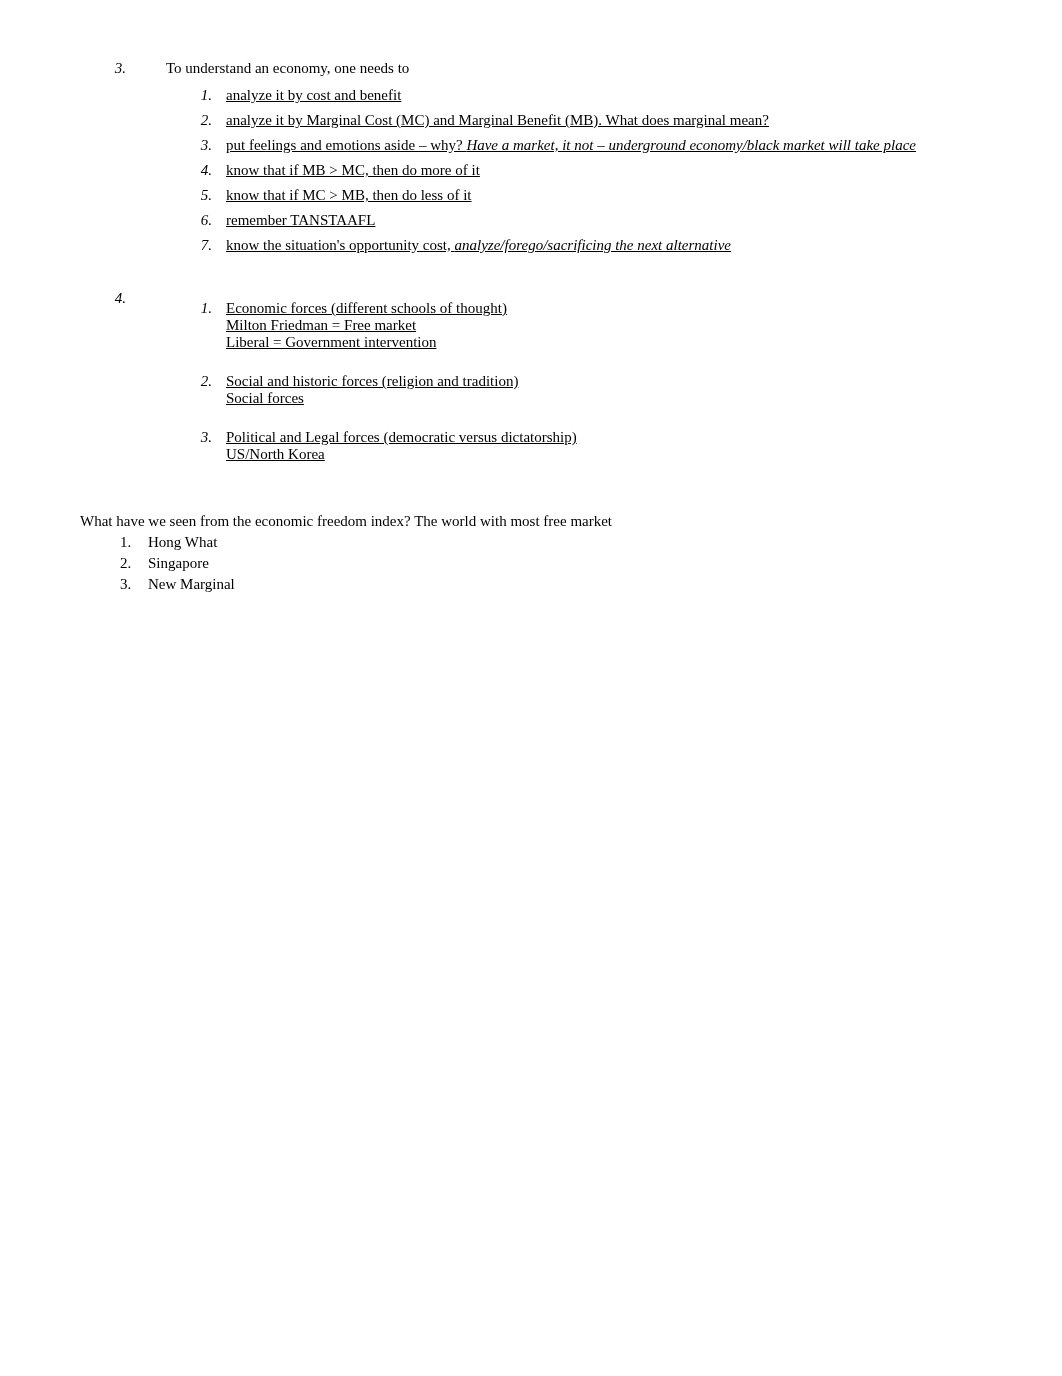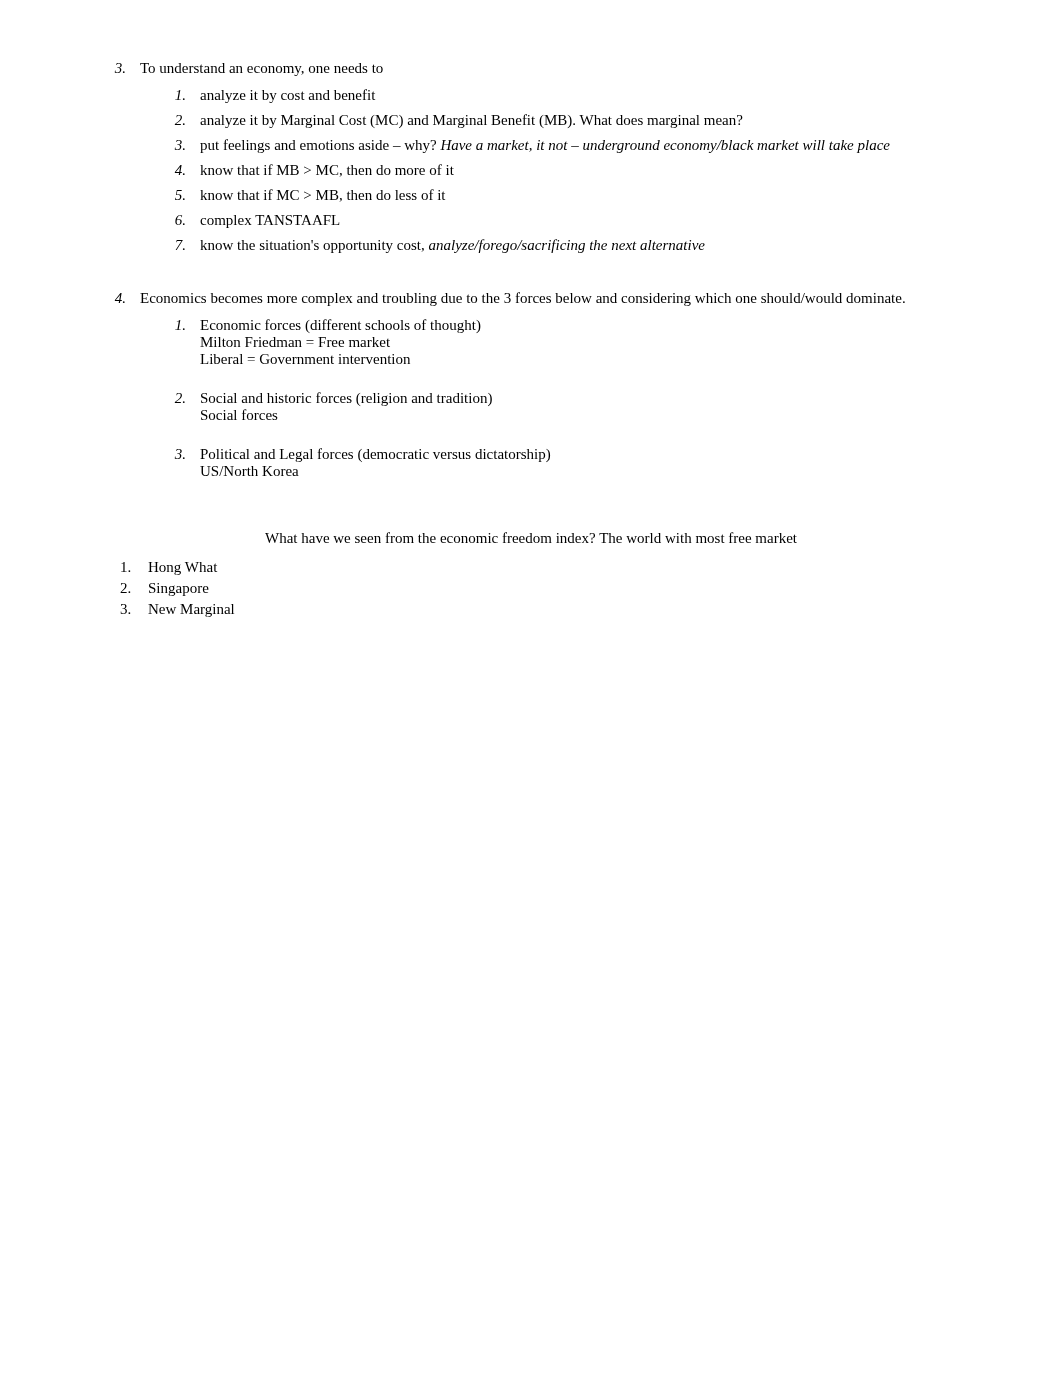--- a/index.html
+++ b/index.html
@@ -30,20 +30,21 @@
     .outer-num {
       min-width: 60px;
       font-style: italic;
       text-align: right;
       padding-right: 14px;
       flex-shrink: 0;
     }
 
     .outer-content {
       flex: 1;
+      margin-left: 26px;
     }
 
     .inner-list {
       list-style: none;
       padding: 0;
       margin: 10px 0 0 0;
     }
 
     .inner-item {
       display: flex;
@@ -53,37 +54,37 @@
     .inner-num {
       min-width: 60px;
       font-style: italic;
       text-align: right;
       padding-right: 14px;
       flex-shrink: 0;
     }
 
     .inner-content {
       flex: 1;
+      text-decoration: underline;
     }
 
     .inner-item-spaced {
       margin-bottom: 22px;
     }
 
     em {
       font-style: italic;
     }
 
     .bottom-section {
       margin-top: 28px;
     }
 
     .bottom-intro {
-      margin-bottom: 12px;
-      text-align: center;
+      margin-bottom: 4px;
     }
 
     .numbered-list {
       list-style: none;
       padding: 0;
       margin: 0 0 0 40px;
     }
 
     .numbered-list li {
       display: flex;
@@ -125,36 +126,35 @@
           <div class="inner-content">know that if MB &gt; MC, then do more of it</div>
         </li>
 
         <li class="inner-item">
           <div class="inner-num">5.</div>
           <div class="inner-content">know that if MC &gt; MB, then do less of it</div>
         </li>
 
         <li class="inner-item">
           <div class="inner-num">6.</div>
-          <div class="inner-content">complex TANSTAAFL</div>
+          <div class="inner-content">remember TANSTAAFL</div>
         </li>
 
         <li class="inner-item">
           <div class="inner-num">7.</div>
           <div class="inner-content">know the situation's opportunity cost, <em>analyze/forego/sacrificing the next alternative</em></div>
         </li>
 
       </ul>
     </div>
   </div>
 
   <div class="outer-item">
     <div class="outer-num">4.</div>
     <div class="outer-content">
-      <div>Economics becomes more complex and troubling due to the 3 forces below and considering which one should/would dominate.</div>
       <ul class="inner-list">
 
         <li class="inner-item inner-item-spaced">
           <div class="inner-num">1.</div>
           <div class="inner-content">
             Economic forces (different schools of thought)<br>
             Milton Friedman = Free market<br>
             Liberal = Government intervention
           </div>
         </li>

